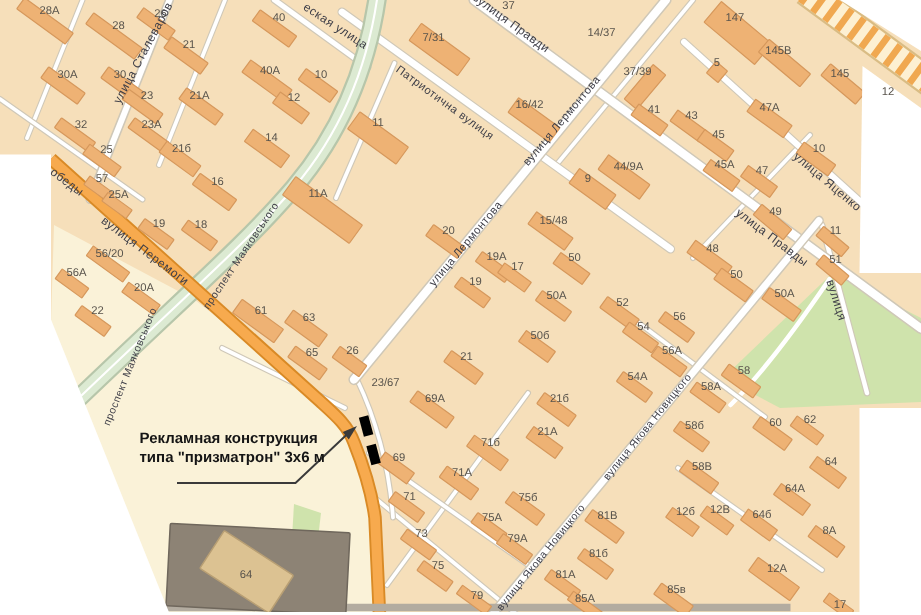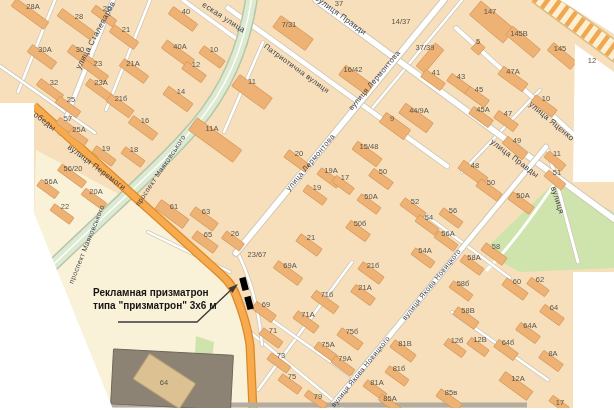--- a/index.html
+++ b/index.html
@@ -336,16 +336,16 @@
         <rect x="245.8" y="296.5" width="6.5" height="13" fill="#000000" transform="rotate(-15 249 303)"></rect>
       </g>
 
     <g>
       <path d="M118,322 L197,322 L233,288" fill="none" stroke="#3a3a3a" stroke-width="1.3"></path>
       <polygon points="238,284 232.5,293 228.5,288" fill="#3a3a3a"></polygon>
     </g>
   </svg>
 
   <div id="ann">
-    <div>Рекламная призматрон</div>
+    <div>Рекламная конструкция</div>
     <div>типа "призматрон" 3х6 м</div>
   </div>
 </div>
 
 </body></html>

